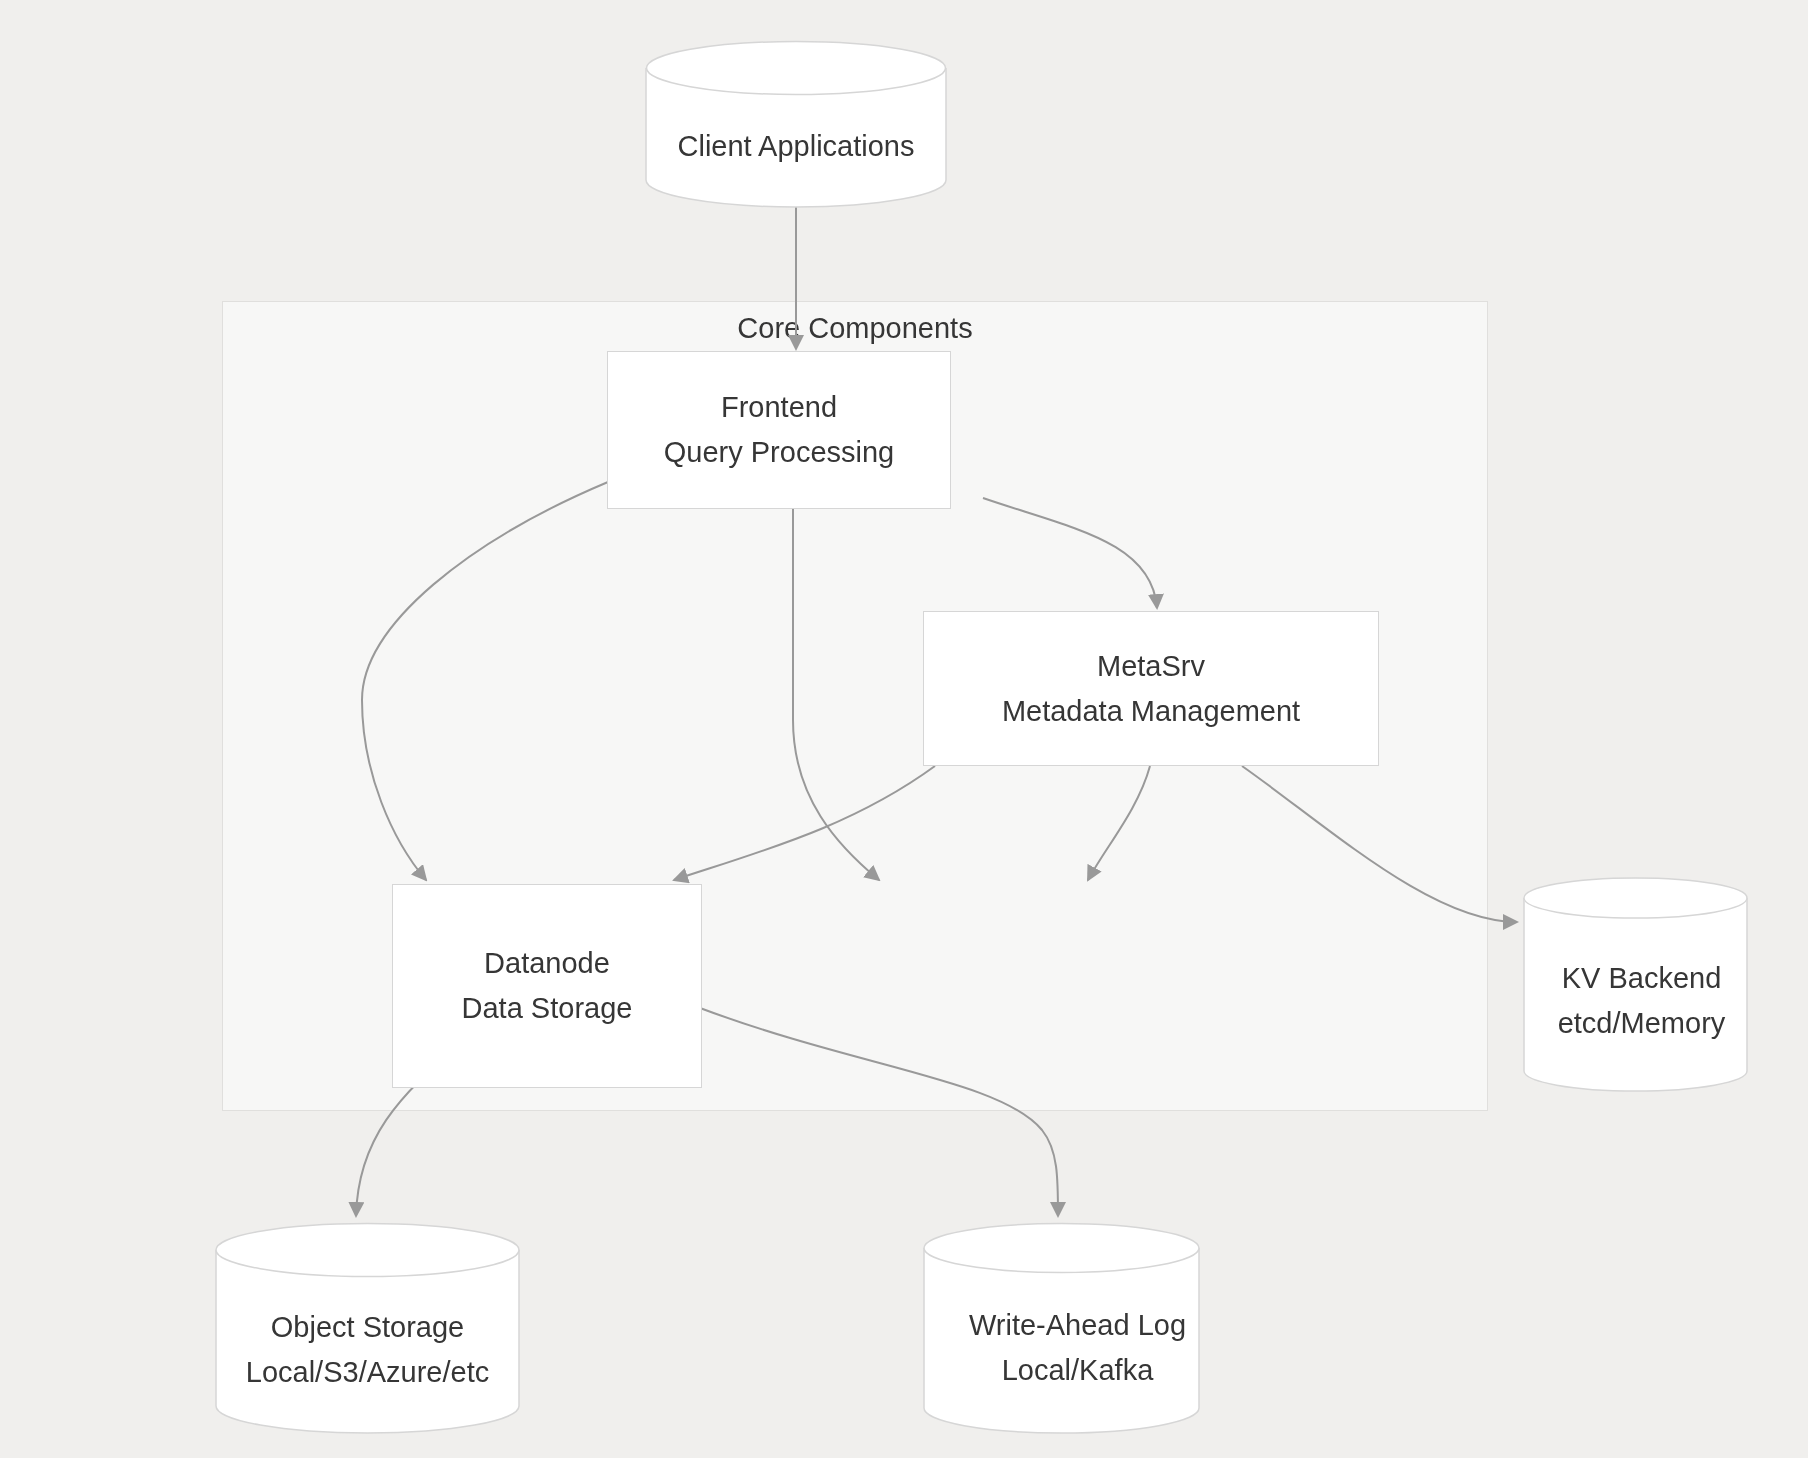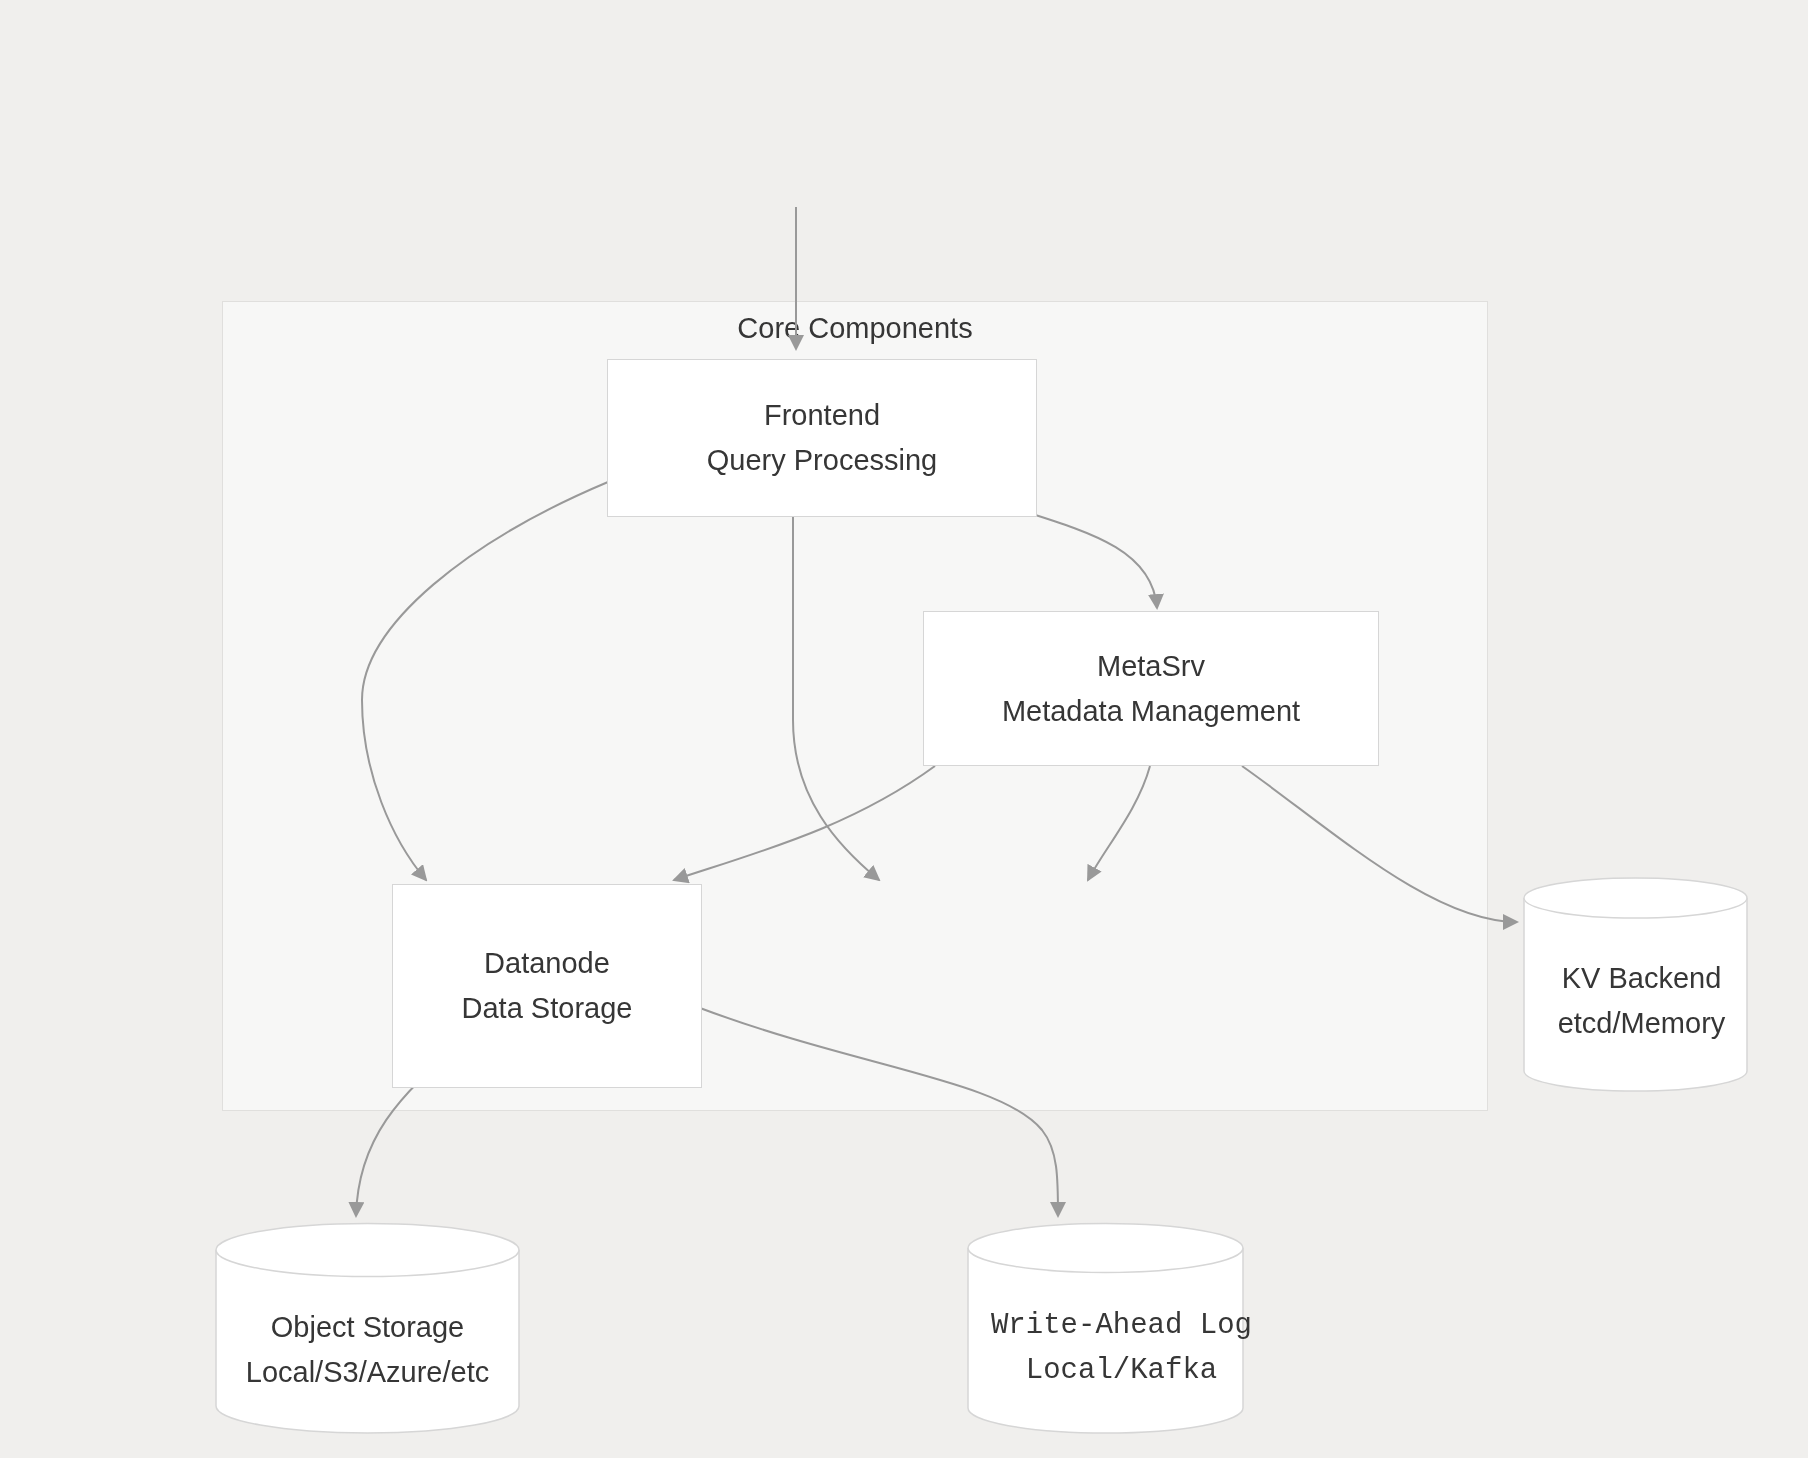--- a/index.html
+++ b/index.html
@@ -67,22 +67,31 @@
       <path d="M 608 482 C 470 540 362 625 362 700 C 362 772 392 840 426 880" class="edge" marker-end="url(#arrow)"></path>
       <path d="M 793 509 L 793 720 C 793 798 838 846 879 880" class="edge" marker-end="url(#arrow)"></path>
       <path d="M 983 498 C 1070 528 1152 541 1157 608" class="edge" marker-end="url(#arrow)"></path>
       <path d="M 935 766 C 850 828 758 852 674 880" class="edge" marker-end="url(#arrow)"></path>
       <path d="M 1150 766 C 1138 810 1105 848 1088 880" class="edge" marker-end="url(#arrow)"></path>
       <path d="M 1242 766 C 1330 828 1432 922 1517 922" class="edge" marker-end="url(#arrow)"></path>
       <path d="M 460 1044 C 400 1095 358 1138 356 1216" class="edge" marker-end="url(#arrow)"></path>
       <path d="M 700 1008 C 860 1068 1000 1080 1042 1130 C 1058 1150 1058 1178 1058 1216" class="edge" marker-end="url(#arrow)"></path>
     </svg>
 
+  <div class="node cyl" style="left:645px;top:40px;width:302px;height:168px;">
+    <svg class="cyl-shape" width="302" height="168" viewBox="0 0 302 168">
+      <path d="M1,28 L1,140 A150,27 0 0 0 301,140 L301,28" fill="#ffffff" stroke="#d6d6d6" stroke-width="1.5"></path>
+      <ellipse cx="151" cy="28" rx="149.5" ry="26.5" fill="#ffffff" stroke="#d6d6d6" stroke-width="1.5"></ellipse>
+    </svg>
+    <div class="cyl-labels" style="padding-top:44px;">
+      <span class="nl">Client Applications</span>
+    </div>
+  </div>
 
-  <div class="node rect" style="left:607px;top:351px;width:430px;height:158px;margin-top:8px;">
+  <div class="node rect" style="left:607px;top:351px;width:344px;height:158px;">
     <span class="nl">Frontend</span>
     <span class="nl">Query Processing</span>
   </div>
 
   <div class="node rect" style="left:923px;top:611px;width:456px;height:155px;">
     <span class="nl">MetaSrv</span>
     <span class="nl">Metadata Management</span>
   </div>
 
   <div class="node rect" style="left:392px;top:884px;width:310px;height:204px;">
@@ -106,21 +115,21 @@
     <svg class="cyl-shape" width="305" height="212" viewBox="0 0 305 212">
       <path d="M1,28 L1,184 A151.5,27 0 0 0 304,184 L304,28" fill="#ffffff" stroke="#d6d6d6" stroke-width="1.5"></path>
       <ellipse cx="152.5" cy="28" rx="151.5" ry="26.5" fill="#ffffff" stroke="#d6d6d6" stroke-width="1.5"></ellipse>
     </svg>
     <div class="cyl-labels" style="padding-top:44px;">
       <span class="nl">Object Storage</span>
       <span class="nl">Local/S3/Azure/etc</span>
     </div>
   </div>
 
-  <div class="node cyl" style="left:967px;top:1222px;width:309px;height:212px;font-family:Liberation Mono, monospace;">
+  <div class="node cyl" style="left:923px;top:1222px;width:309px;height:212px;">
     <svg class="cyl-shape" width="277" height="212" viewBox="0 0 277 212">
       <path d="M1,26 L1,186 A137.5,25 0 0 0 276,186 L276,26" fill="#ffffff" stroke="#d6d6d6" stroke-width="1.5"></path>
       <ellipse cx="138.5" cy="26" rx="137.5" ry="24.5" fill="#ffffff" stroke="#d6d6d6" stroke-width="1.5"></ellipse>
     </svg>
     <div class="cyl-labels" style="padding-top:40px;">
       <span class="nl">Write-Ahead Log</span>
       <span class="nl">Local/Kafka</span>
     </div>
   </div>
 

